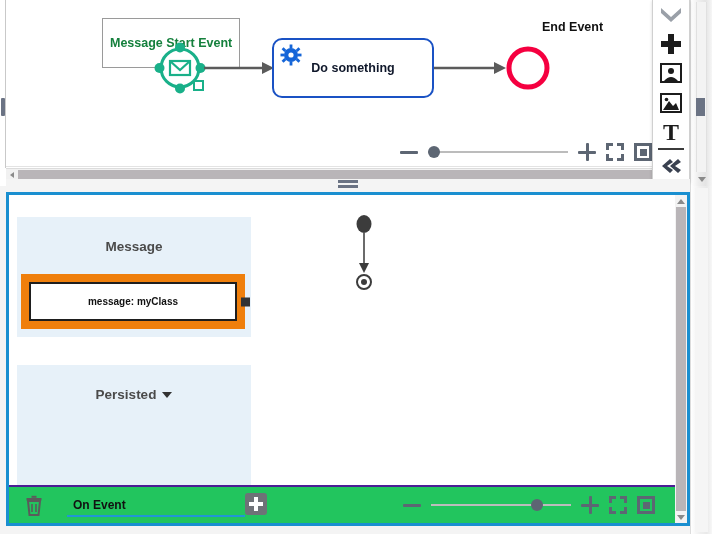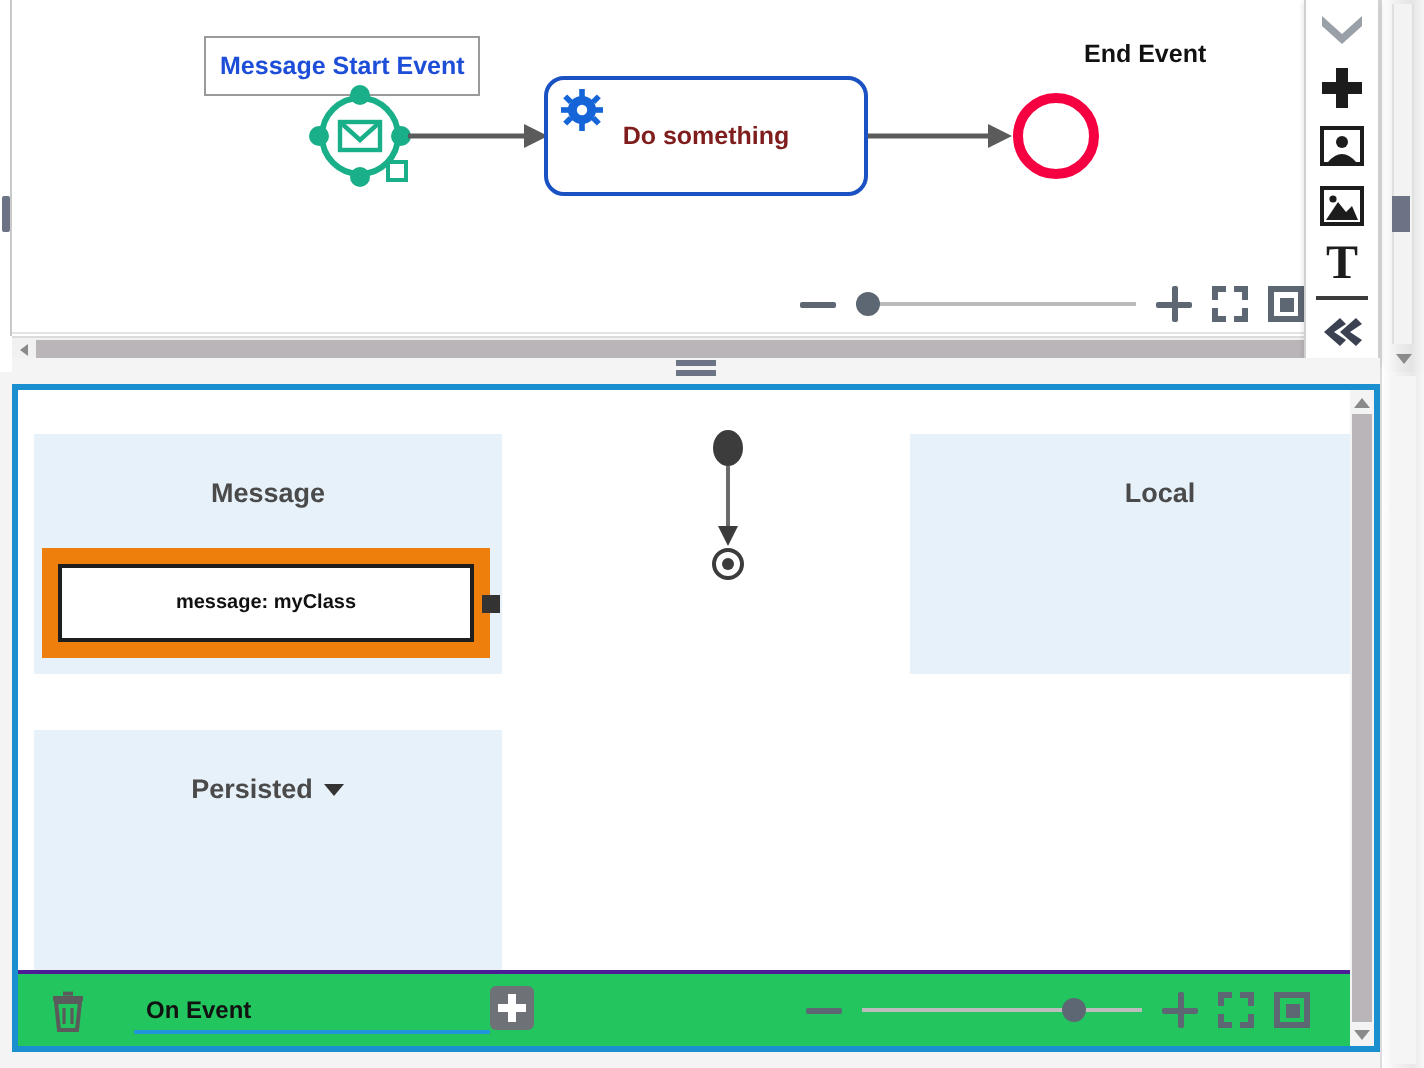--- a/index.html
+++ b/index.html
@@ -26,40 +26,40 @@
     background: #ffffff; border-right: 1px solid #c9c9c9;
   }
   .left-splitter-grip {
     position: absolute; left: 1px; top: 98px; width: 4px; height: 18px;
     background: #6b7384; border-radius: 1px;
   }
 
   
   .bpmn-label-box {
     position: absolute; border: 1px solid #9a9a9a; background: #ffffff;
-    font-size: 12.5px; font-weight: bold; color: #1d4ed8;
-    padding: 7px 7px; white-space: nowrap;
+    font-size: 12.5px; font-weight: bold; color: #15803d;
+    padding: 17px 7px; white-space: nowrap;
   }
   .bpmn-plain-label {
     position: absolute; font-size: 12.5px; font-weight: bold; color: #111;
     white-space: nowrap;
   }
   .start-event {
     position: absolute; left: 148px; top: 42px; width: 52px; height: 52px;
   }
   .end-event {
     position: absolute; left: 498px; top: 44px; width: 48px; height: 48px;
   }
   .task-node {
     position: absolute; left: 266px; top: 38px; width: 162px; height: 60px;
     border: 2px solid #1a52c4; border-radius: 10px; background: #ffffff;
   }
   .task-node .task-text {
     position: absolute; left: 0; right: 0; top: 21px; text-align: center;
-    font-size: 12.5px; font-weight: bold; color: #7f1d1d;
+    font-size: 12.5px; font-weight: bold; color: #0f172a;
   }
   .task-node .gear { position: absolute; left: 6px; top: 4px; }
   .flow-arrow { position: absolute; }
 
   
   .zoom-bar { position: absolute; display: flex; align-items: center; }
   .zb-minus { width: 18px; height: 3px; background: #5d6673; border-radius: 1px; }
   .zb-track { height: 2px; background: #bcbcbc; position: relative; }
   .zb-knob { position: absolute; top: -5px; width: 12px; height: 12px;
              border-radius: 50%; background: #5d6673; }
@@ -393,23 +393,20 @@
         </div>
         <div class="resize-handle"></div>
       </div>
 
       <div class="prop-panel" style="left:8px; top:170px; width:234px; height:120px;">
         <div class="ptitle">
           <span>Persisted</span><span class="caret-down"></span>
         </div>
       </div>
 
-      <div class="prop-panel" style="left:446px; top:22px; width:250px; height:120px;">
-        <div class="ptitle">Local</div>
-      </div>
 
       <div id="connector">
         <svg width="34" height="75" viewBox="0 0 34 75">
           <ellipse cx="17" cy="9" rx="7.5" ry="9" fill="#3c3c3c"></ellipse>
           <line x1="17" y1="18" x2="17" y2="52" stroke="#6b6b6b" stroke-width="2"></line>
           <polygon points="12,48 22,48 17,58" fill="#3c3c3c"></polygon>
           <circle cx="17" cy="67" r="7" fill="#ffffff" stroke="#3c3c3c" stroke-width="2"></circle>
           <circle cx="17" cy="67" r="3" fill="#3c3c3c"></circle>
         </svg>
       </div>

